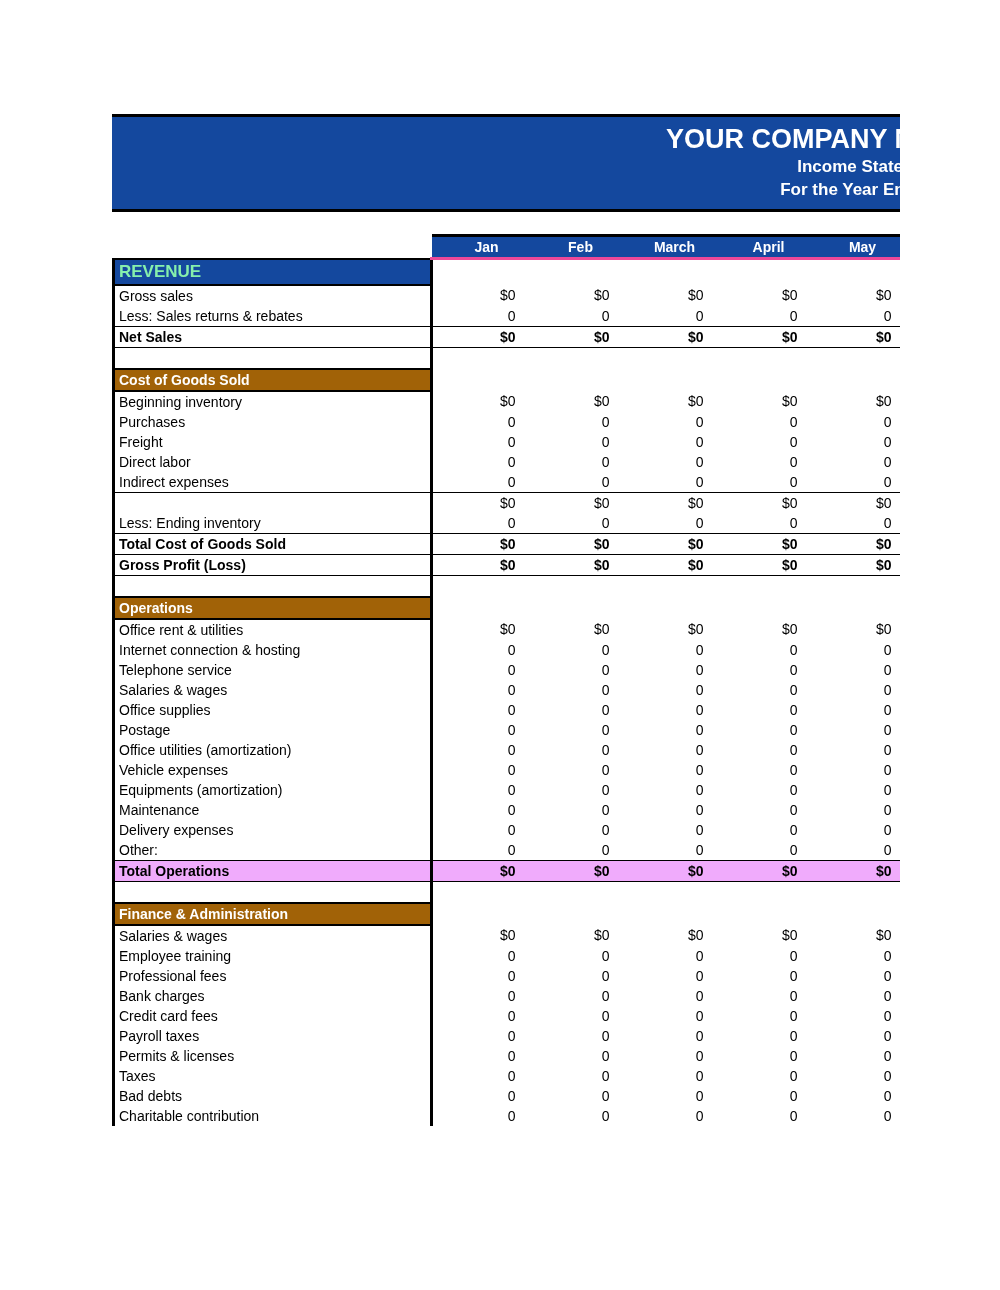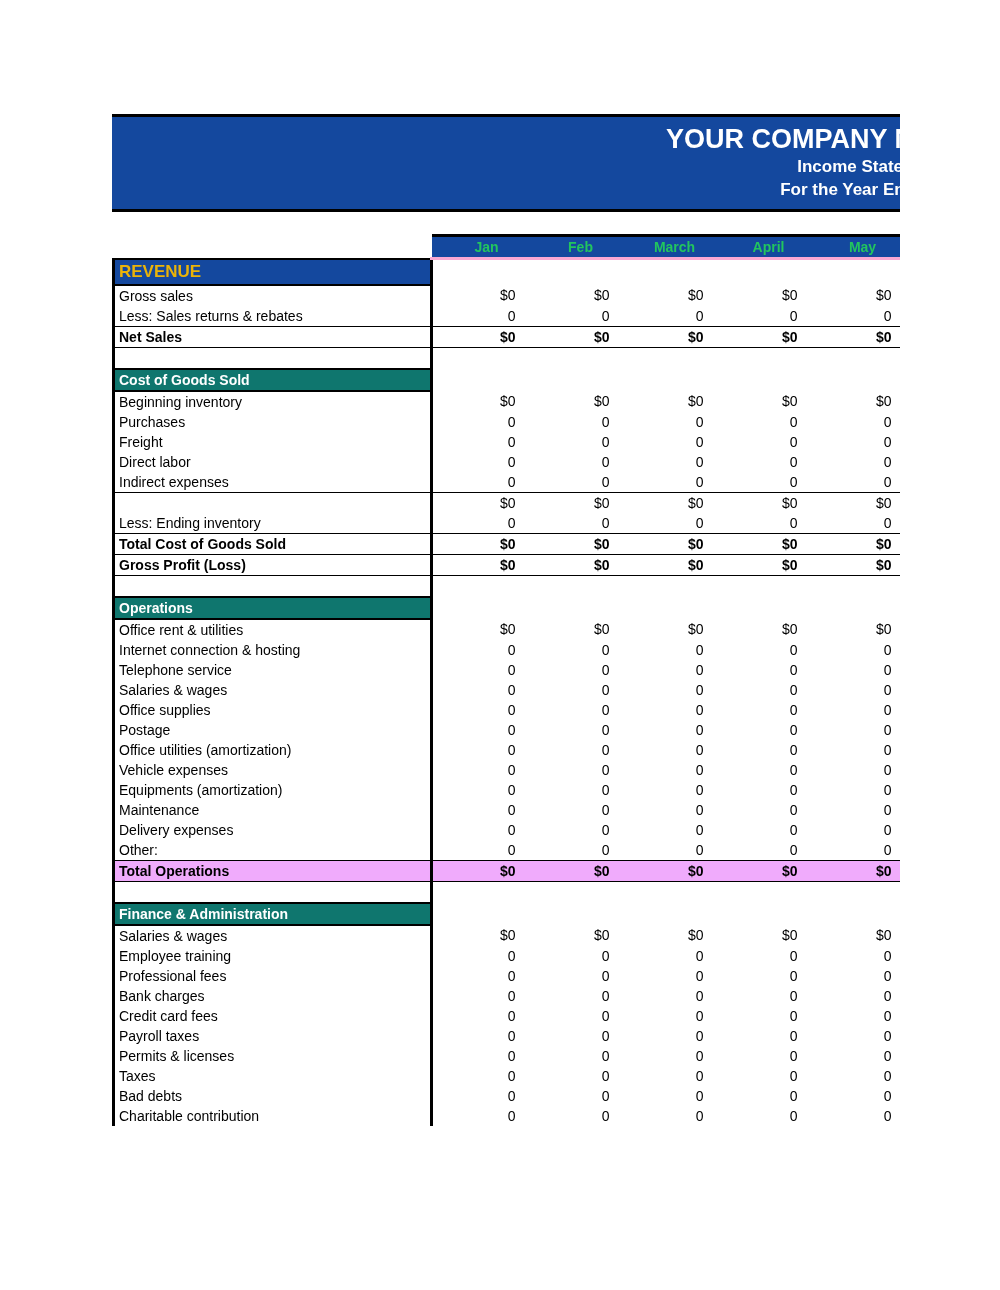--- a/index.html
+++ b/index.html
@@ -85,47 +85,47 @@
   }
   td.num {
     text-align: right;
     padding-right: 10px;
   }
   td.num.first { border-left: 3px solid #000; }
 
   
   tr.months td.mon {
     background: #14489E;
-    color: #22c55e;
+    color: #ffffff;
     font-weight: bold;
     text-align: center;
     padding-right: 0;
     border-top: 3px solid #000;
-    border-bottom: 3px solid #f9a8d4;
+    border-bottom: 3px solid #ec4899;
     padding-left: 16px;
   }
   tr.months td.gap-left {
     border: 0;
     background: #fff;
   }
 
   
   td.sec-big {
     background: #14489E;
-    color: #eab308;
+    color: #86efac;
     font-size: 17px;
     font-weight: bold;
     height: 24px;
     line-height: 24px;
     border-top: 2px solid #000;
     border-bottom: 2px solid #000;
   }
   
   td.sec-small {
-    background: #0f766e;
+    background: #a16207;
     color: #fff;
     font-size: 14px;
     font-weight: bold;
     height: 20px;
     line-height: 20px;
     border-top: 2px solid #000;
     border-bottom: 2px solid #000;
   }
 
   

